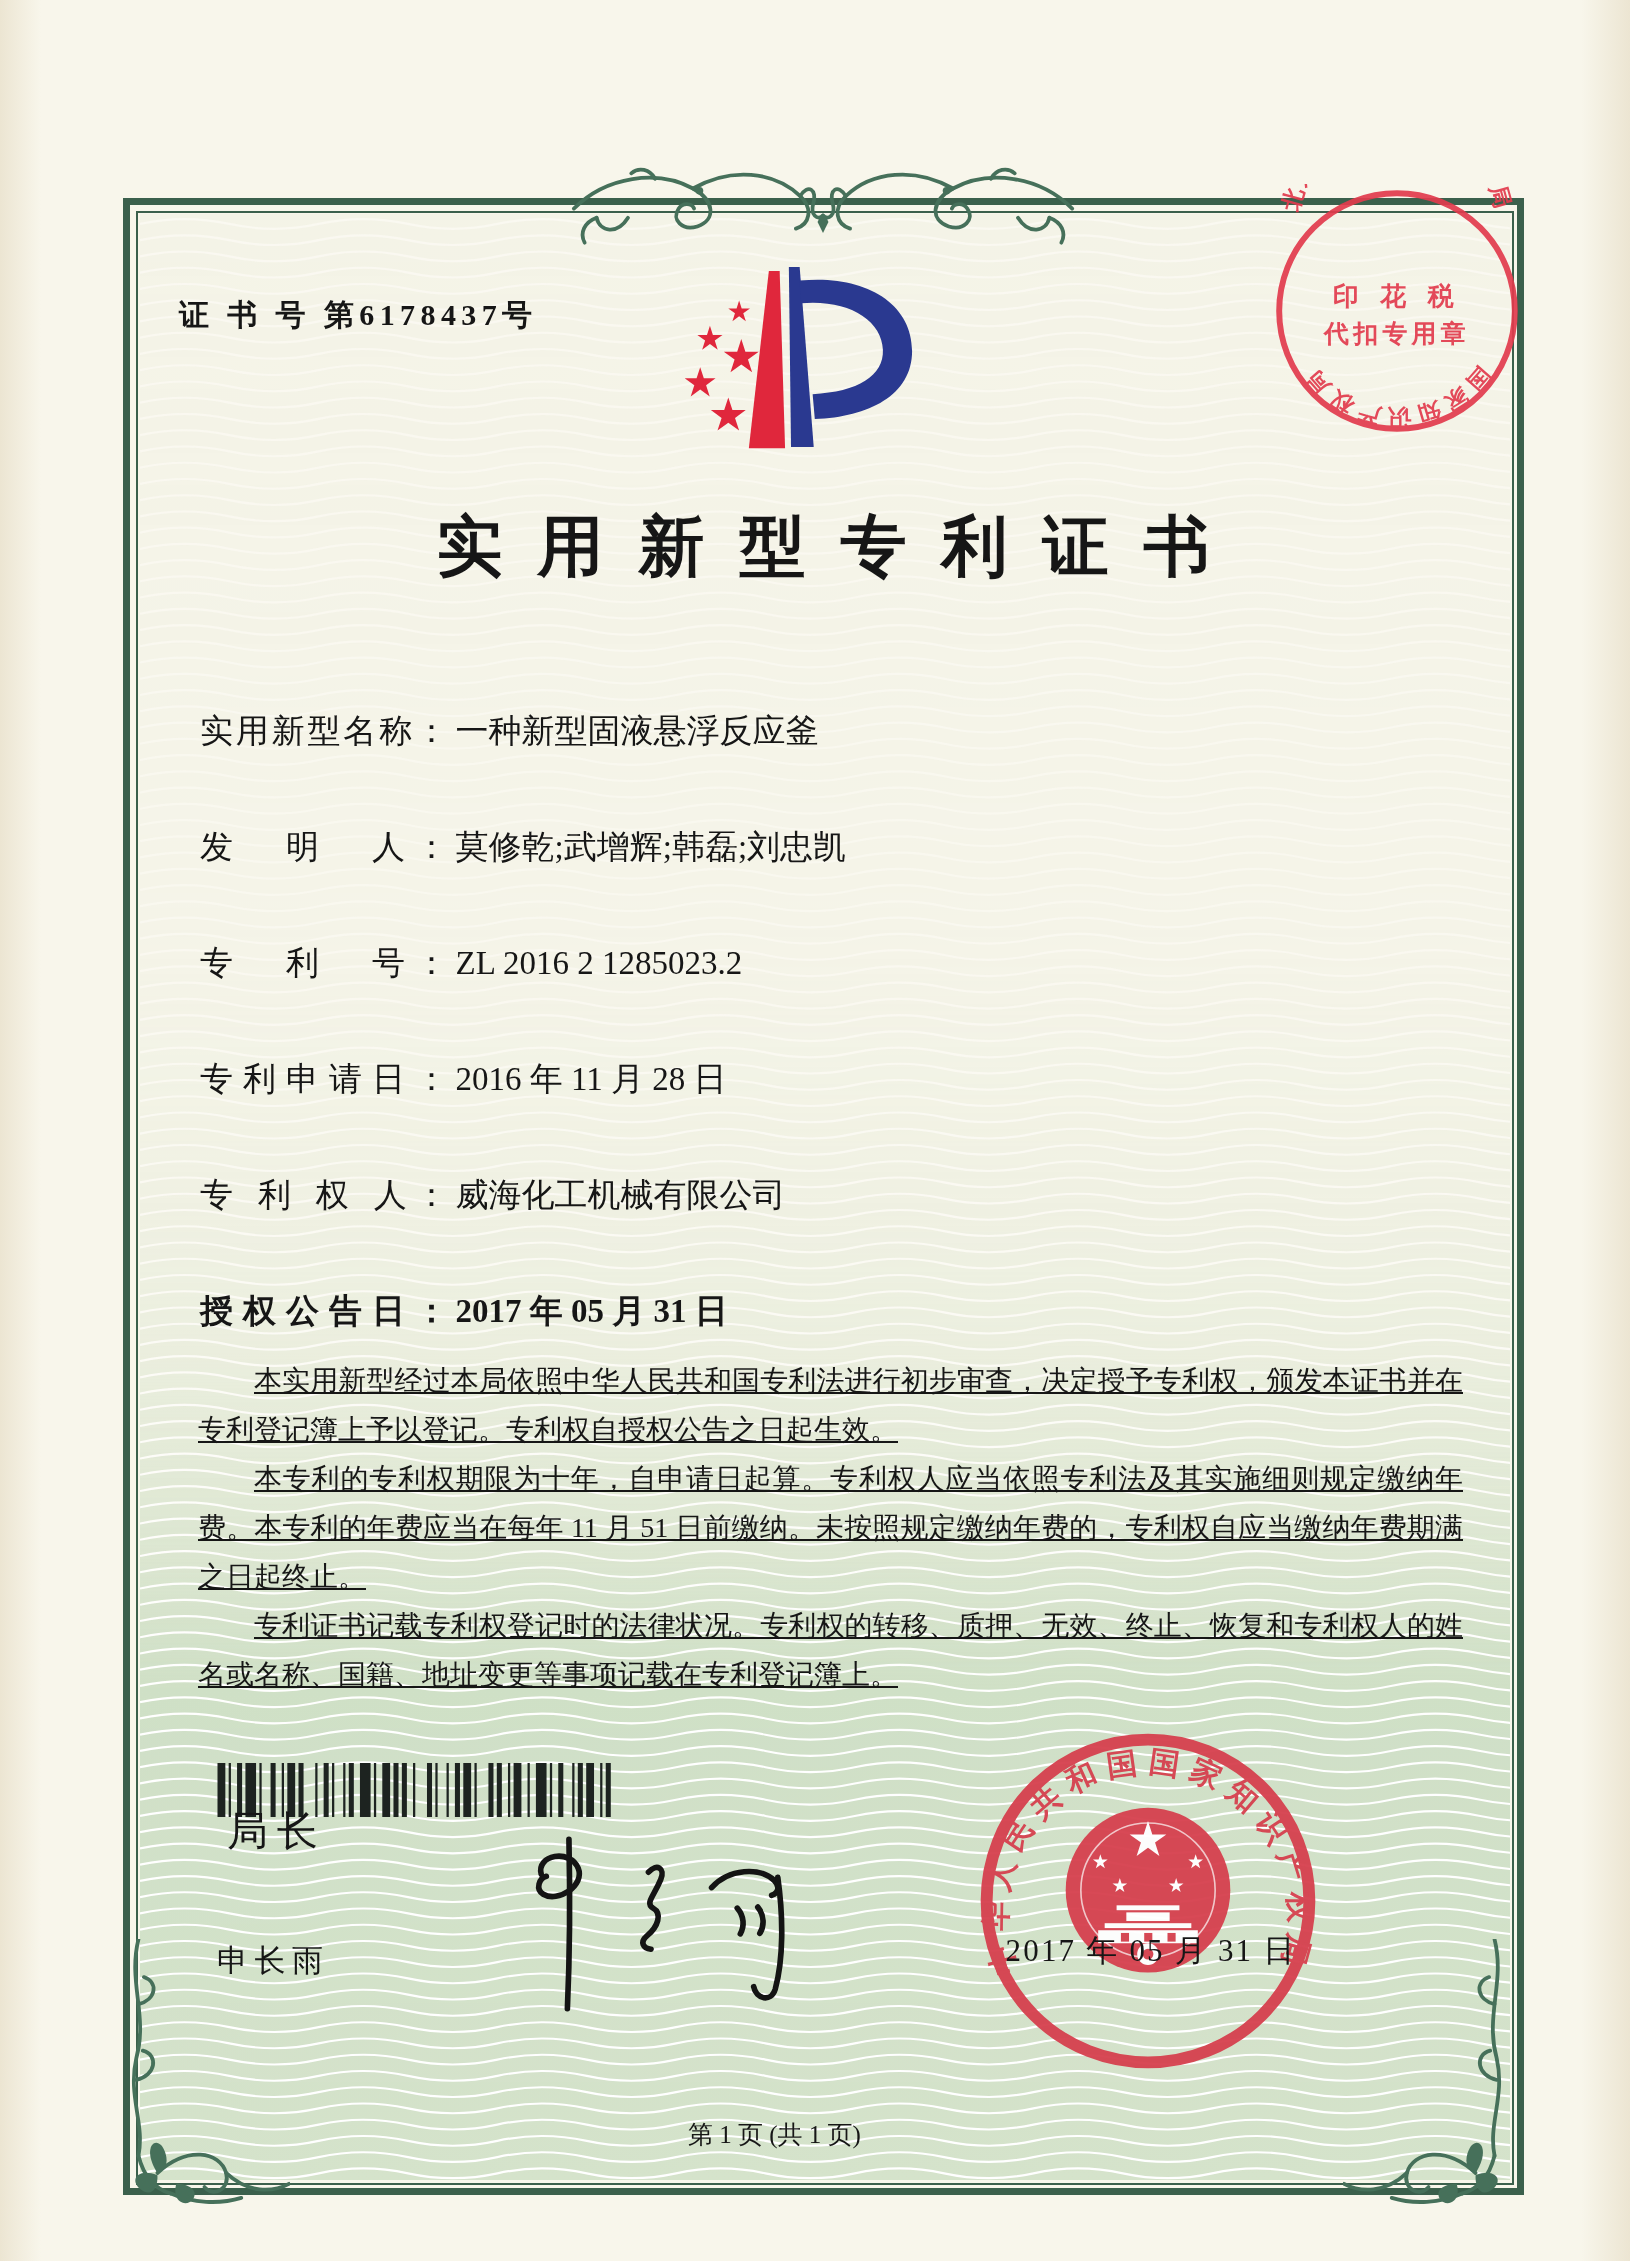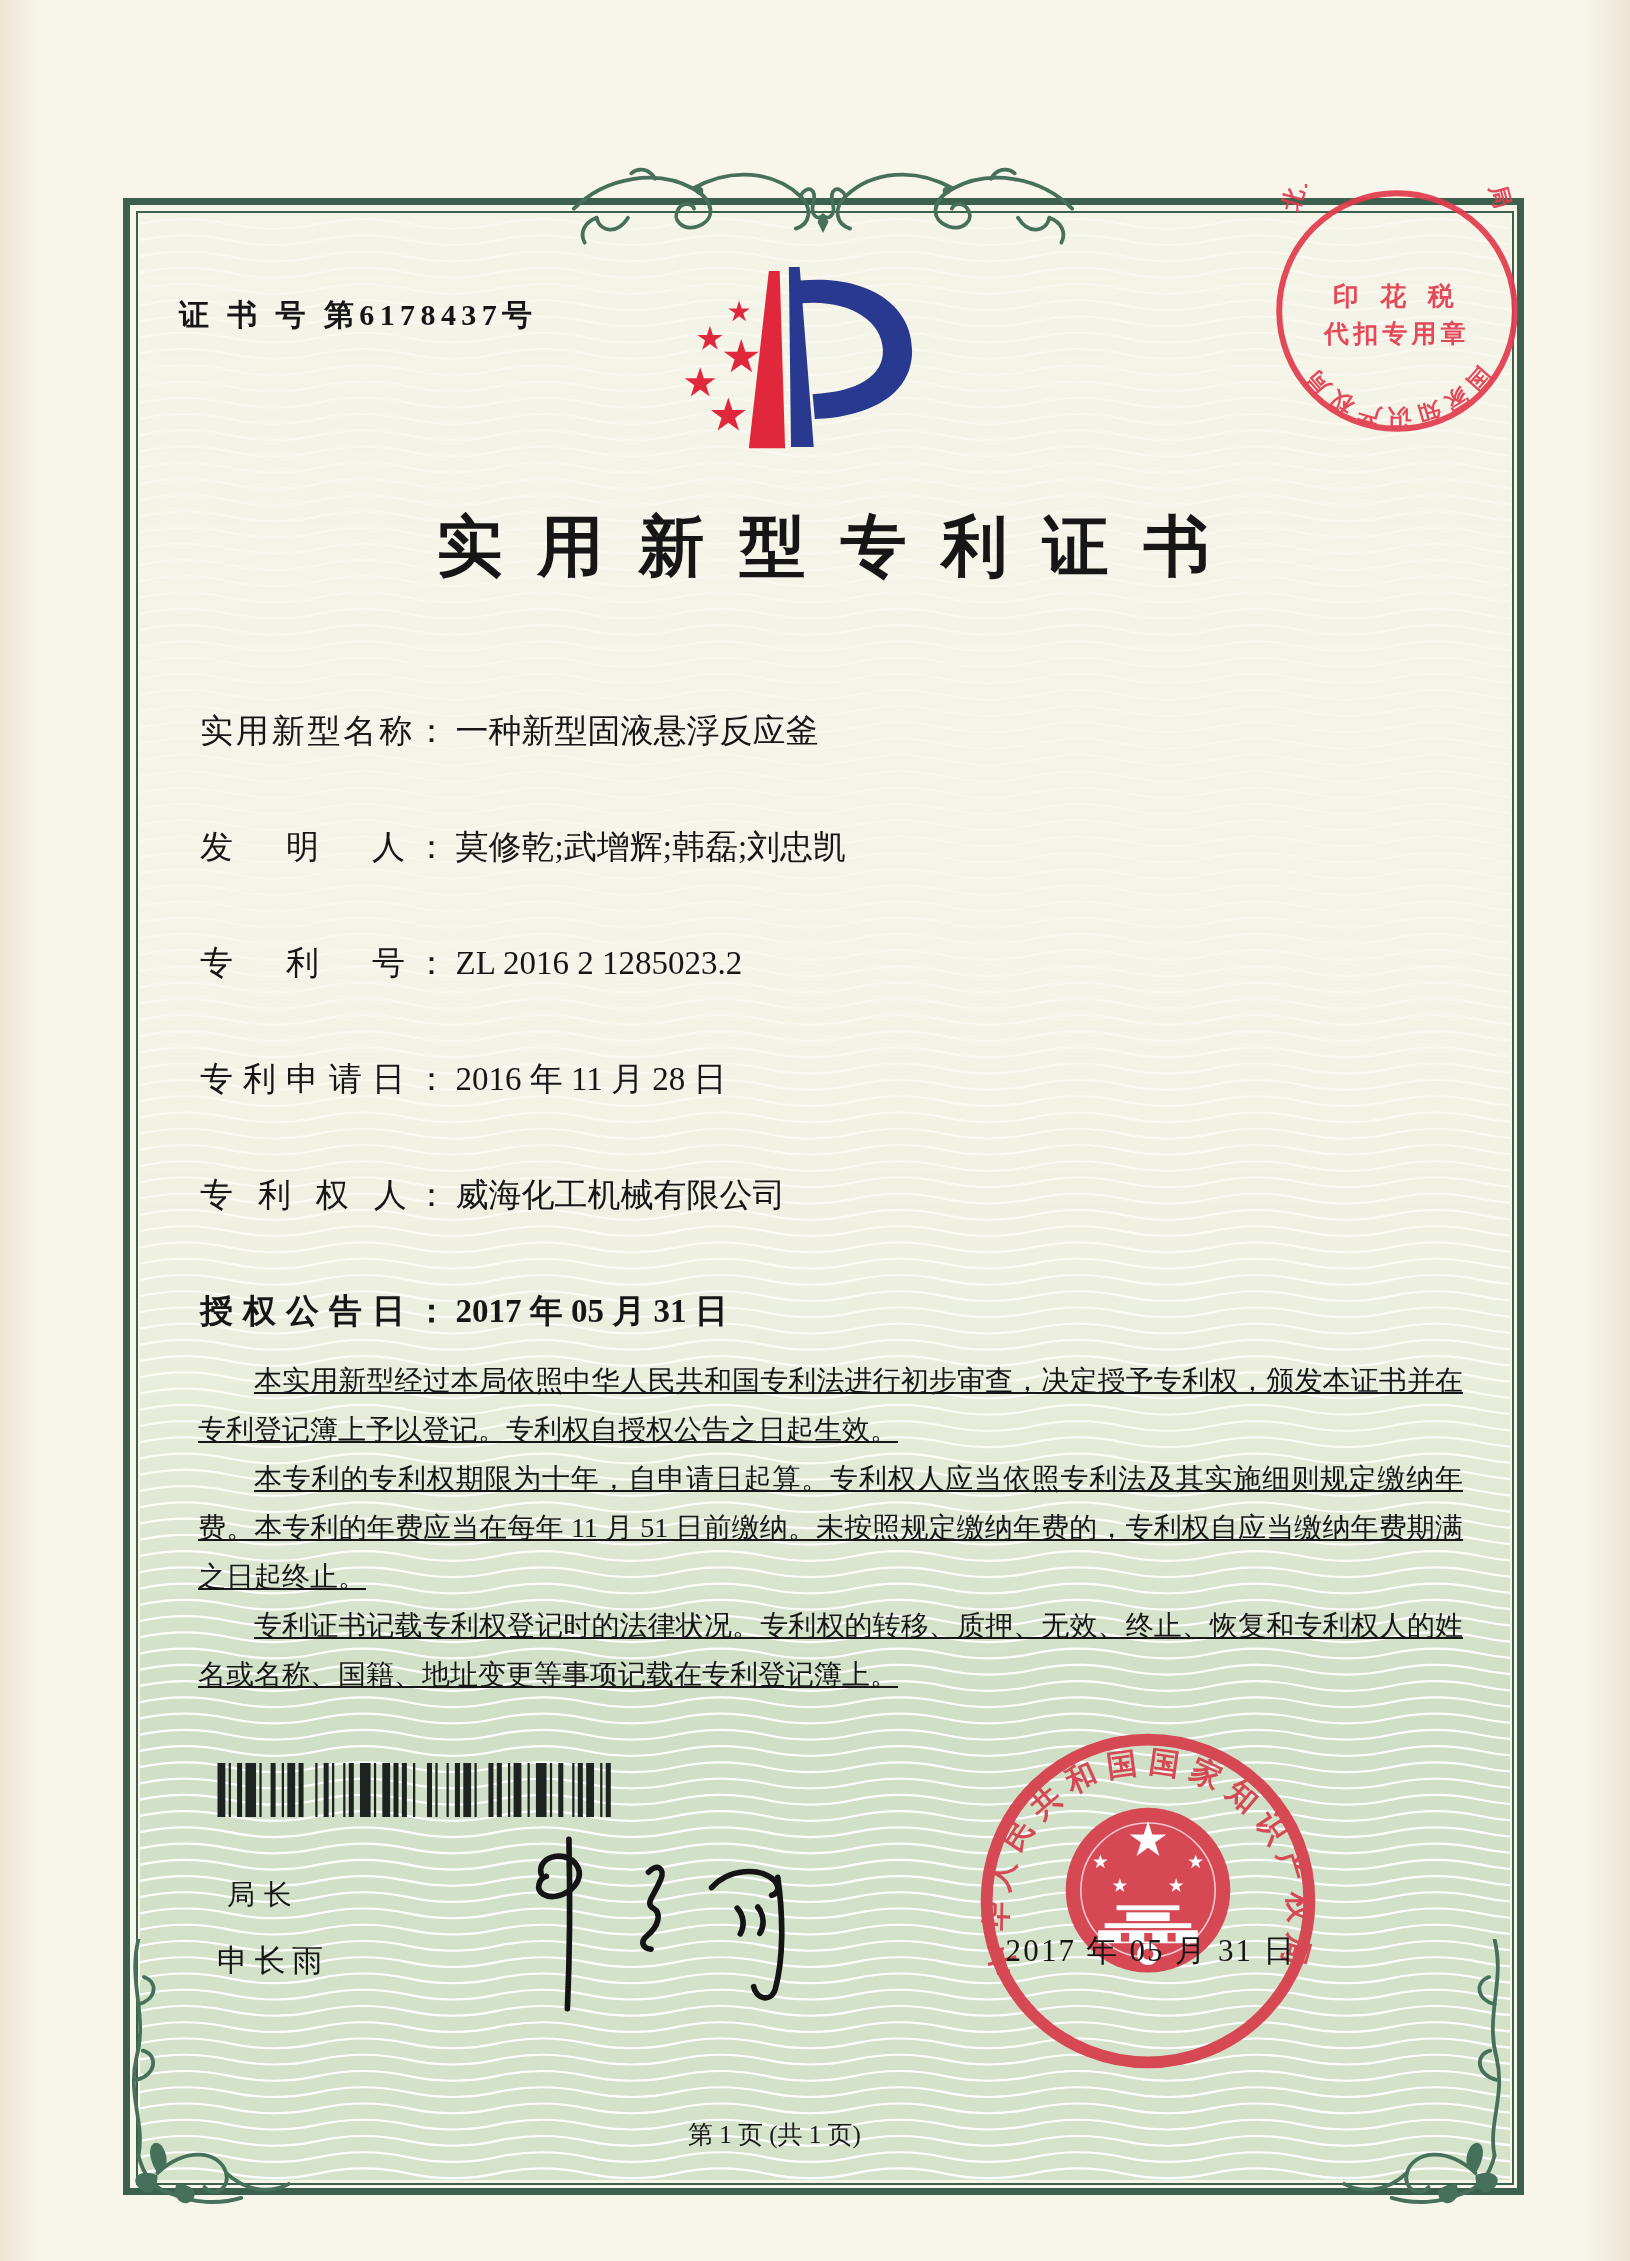--- a/index.html
+++ b/index.html
@@ -26,21 +26,21 @@
   .title{left:0;top:502px;width:1646px;text-align:center;font-size:66px;font-weight:bold;letter-spacing:35px;text-indent:35px;z-index:4;}
   
   .field-row{left:200px;width:1262px;font-size:33px;z-index:4;white-space:nowrap;}
   .flabel{display:inline-block;width:248px;text-align:justify;text-align-last:justify;}
   .fvalue{display:inline-block;margin-left:7.6px;}
   
   .body-text{left:198px;top:1356px;width:1265px;z-index:4;}
   .body-text p{margin:0;font-size:28px;line-height:49px;text-indent:2em;text-align:justify;text-decoration:underline;}
   
   .barcode{left:217px;top:1763px;z-index:4;}
-  .chief-label{left:227px;top:1876px;font-size:28px;letter-spacing:8.7px;z-index:4;}
+  .chief-label{left:227px;top:1804px;font-size:41px;letter-spacing:8.7px;z-index:4;}
   .chief-name{left:217px;top:1940px;font-size:31px;letter-spacing:6.5px;z-index:4;}
   .signature{left:482px;top:1825px;z-index:4;}
   .big-seal{left:972px;top:1725px;z-index:3;opacity:.95;}
   .seal-date{left:975px;top:1930px;width:352px;text-align:center;font-size:31px;letter-spacing:2.2px;z-index:5;}
   .page-footer{left:612px;top:2118px;width:325px;text-align:center;font-size:25px;z-index:4;}
   .ornament{z-index:3;pointer-events:none;}
 </style>
 </head>
 <body>
 

